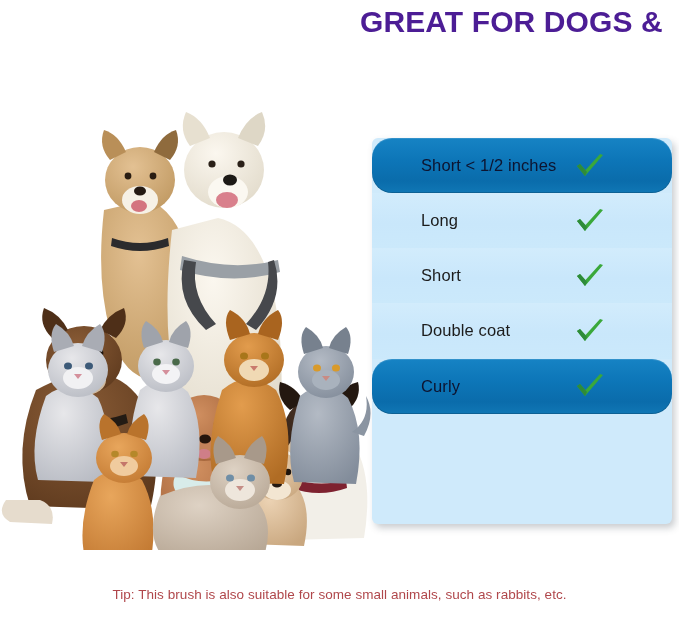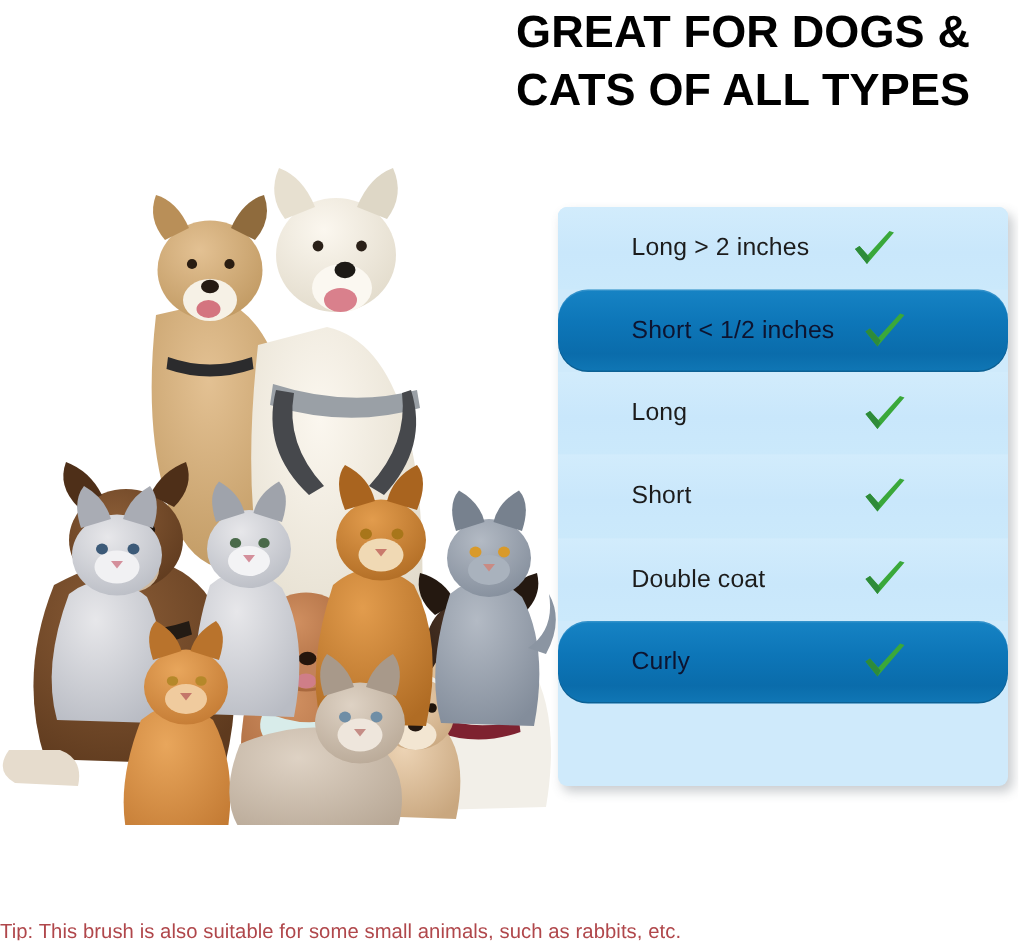--- a/index.html
+++ b/index.html
@@ -14,29 +14,29 @@
     position: relative;
     width: 679px;
     height: 627px;
     background: #ffffff;
     overflow: hidden;
   }
 
   
   .headline {
     position: absolute;
-    left: 344px;
+    left: 360px;
     top: 2px;
     width: 320px;
     font-family: "Liberation Sans", sans-serif;
     font-weight: 700;
     font-size: 30px;
     line-height: 39px;
     letter-spacing: 0.1px;
-    color: #000000;
+    color: #4c1d95;
     text-transform: uppercase;
   }
   .headline-line { display: block; white-space: nowrap; }
 
   
   .photo {
     position: absolute;
     left: 0px;
     top: 60px;
     width: 372px;
@@ -89,37 +89,36 @@
     top: 50%;
     transform: translateY(-50%);
     pointer-events: none;
   }
   .check svg { display: block; width: 100%; height: 100%; }
 
   
   .tip {
     position: absolute;
     left: 0;
-    top: 613px;
+    top: 587px;
     width: 679px;
-    text-align: left;
+    text-align: center;
     font-family: "Liberation Sans", sans-serif;
     font-size: 13.5px;
     color: #b0474b;
     letter-spacing: 0.05px;
   }
 </style>
 </head>
 <body>
 
 <div id="page">
 
   <div class="headline">
     <span class="headline-line">GREAT FOR DOGS &amp;</span>
-    <span class="headline-line">CATS OF ALL TYPES</span>
   </div>
 
   <div class="photo">
     <svg viewBox="0 0 372 490" xmlns="http://www.w3.org/2000/svg" aria-hidden="true">
       <defs>
         <radialGradient id="gTan" cx="40%" cy="30%" r="75%">
           <stop offset="0%" stop-color="#e3c193"></stop>
             <stop offset="100%" stop-color="#c19a63"></stop>
         </radialGradient>
         <radialGradient id="gWhite" cx="40%" cy="28%" r="78%">
@@ -307,29 +306,20 @@
         <ellipse cx="240" cy="430" rx="15" ry="11" fill="#eee6dc"></ellipse>
         <path d="M236 426 l8 0 l-4 5 z" fill="#c58d86"></path>
         <ellipse cx="230" cy="418" rx="4" ry="3.6" fill="#6f8ea6"></ellipse>
         <ellipse cx="251" cy="418" rx="4" ry="3.6" fill="#6f8ea6"></ellipse>
       </g>
     </svg>
   </div>
 
   <div class="panel">
     <div id="rows">
-        <div class="row light">
-          <span class="row-label">Long &gt; 2 inches</span>
-          <span class="check" style="left: 196px;">
-            <svg viewBox="0 0 30 26" xmlns="http://www.w3.org/2000/svg">
-              <path d="M2 13 L10 23 L28 2 L25 1 L10.5 17 L5 11 Z" fill="#3aa83a"></path>
-              <path d="M2 13 L10 23 L12 19 L5 11 Z" fill="#2e8b3a"></path>
-            </svg>
-          </span>
-        </div>
         <div class="row dark">
           <span class="row-label">Short &lt; 1/2 inches</span>
           <span class="check" style="left: 203px;">
             <svg viewBox="0 0 30 26" xmlns="http://www.w3.org/2000/svg">
               <path d="M2 13 L10 23 L28 2 L25 1 L10.5 17 L5 11 Z" fill="#3aa83a"></path>
               <path d="M2 13 L10 23 L12 19 L5 11 Z" fill="#2e8b3a"></path>
             </svg>
           </span>
         </div>
         <div class="row light">

